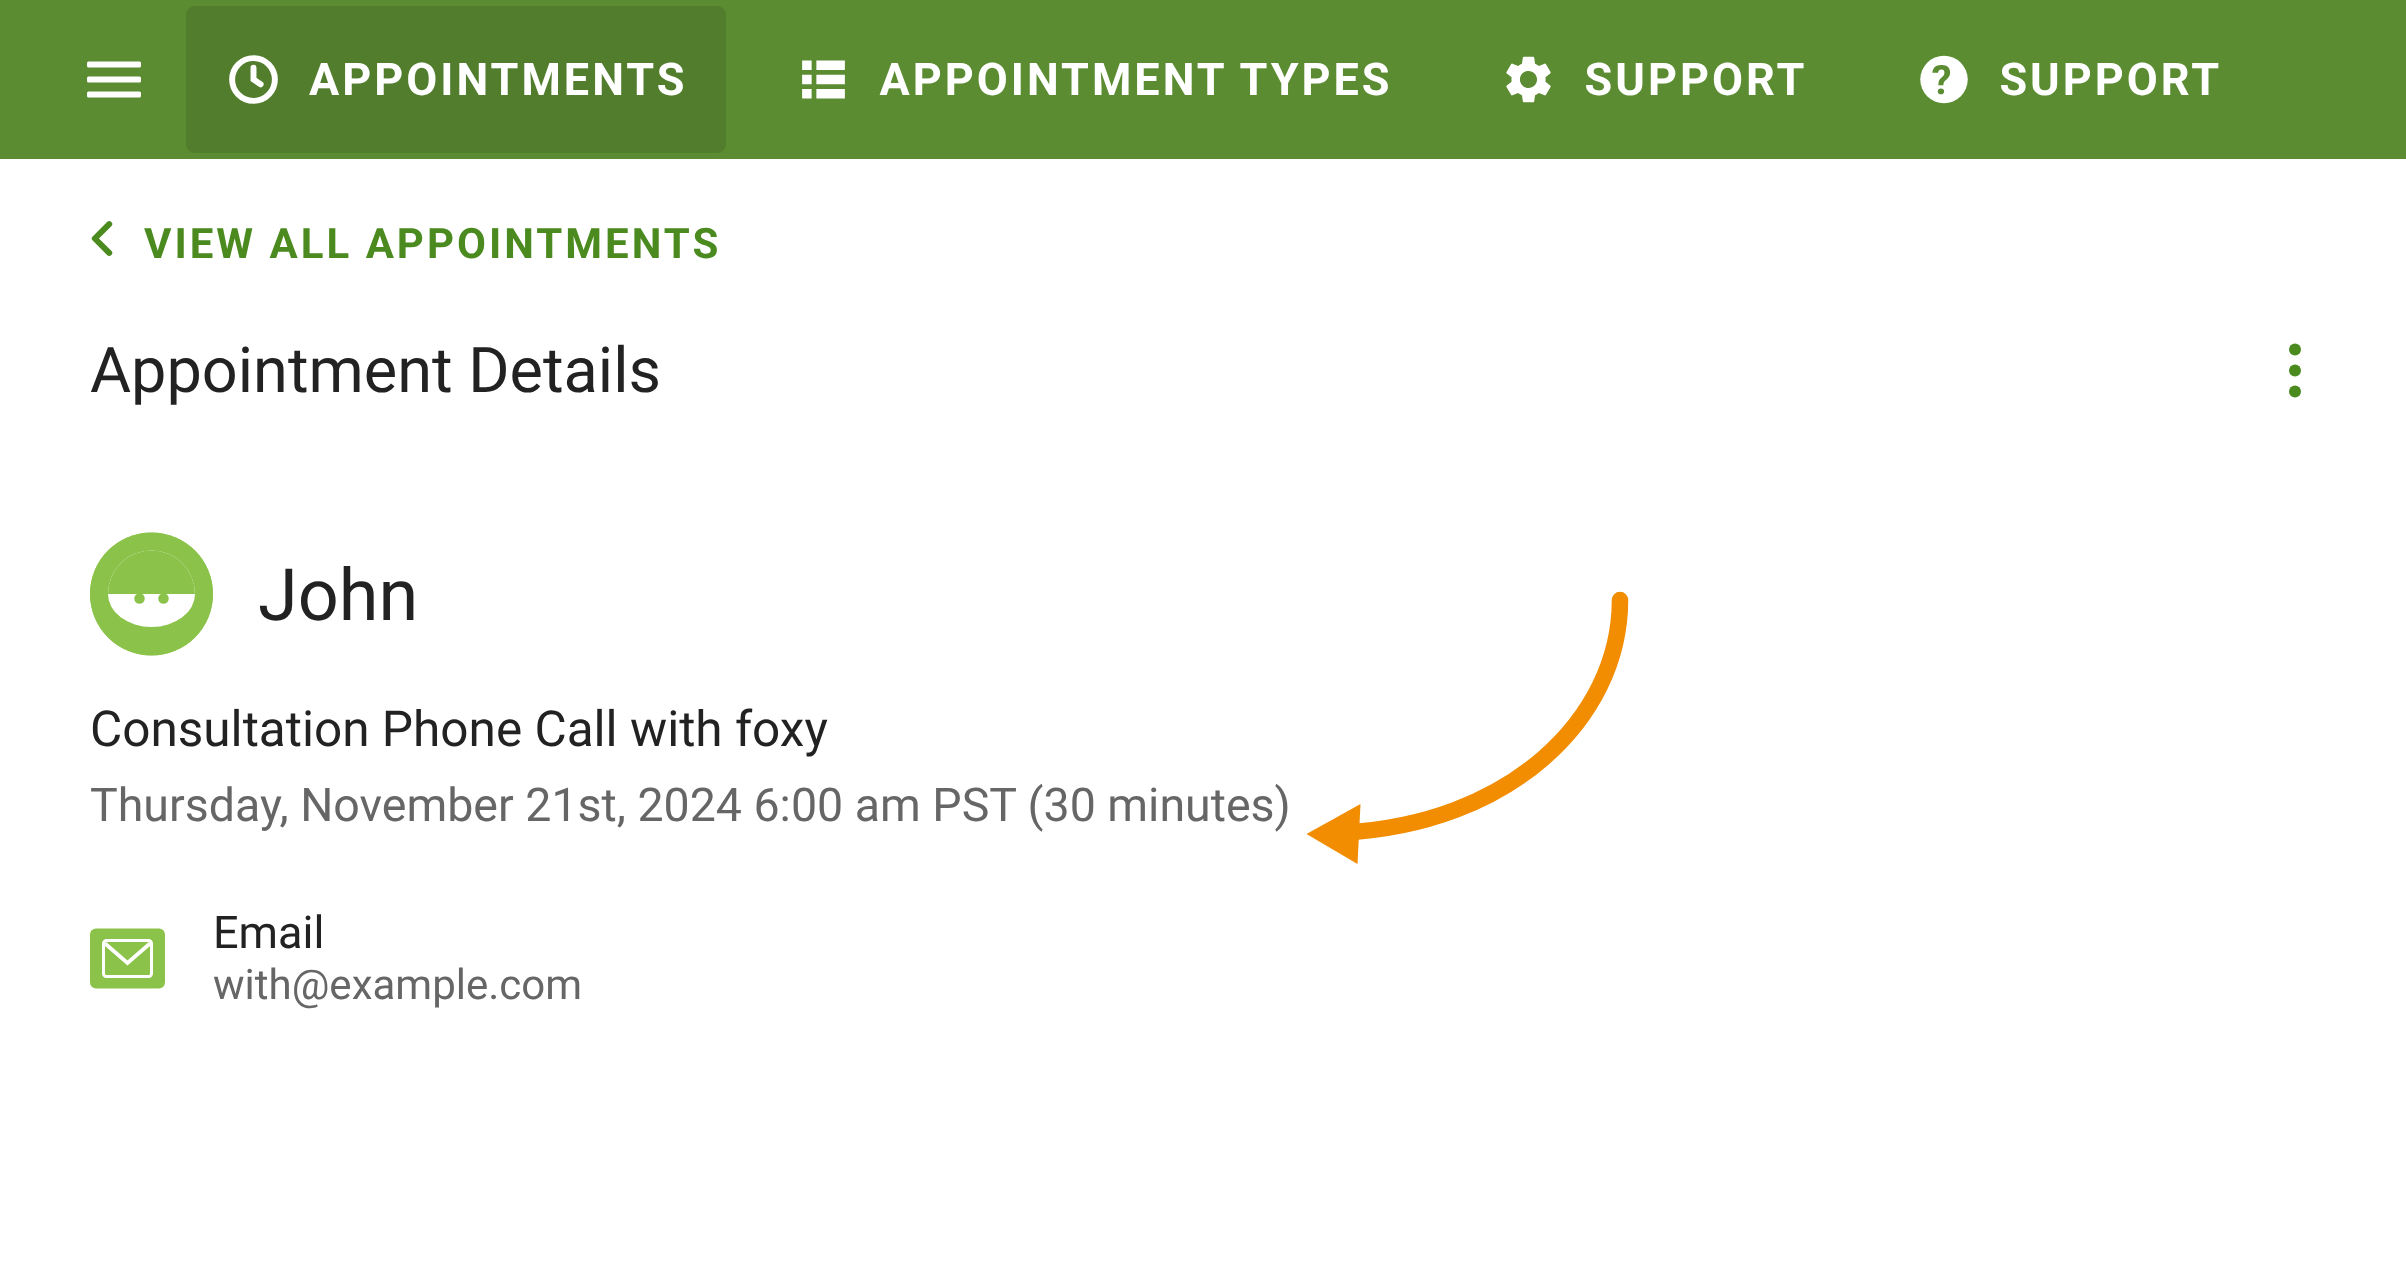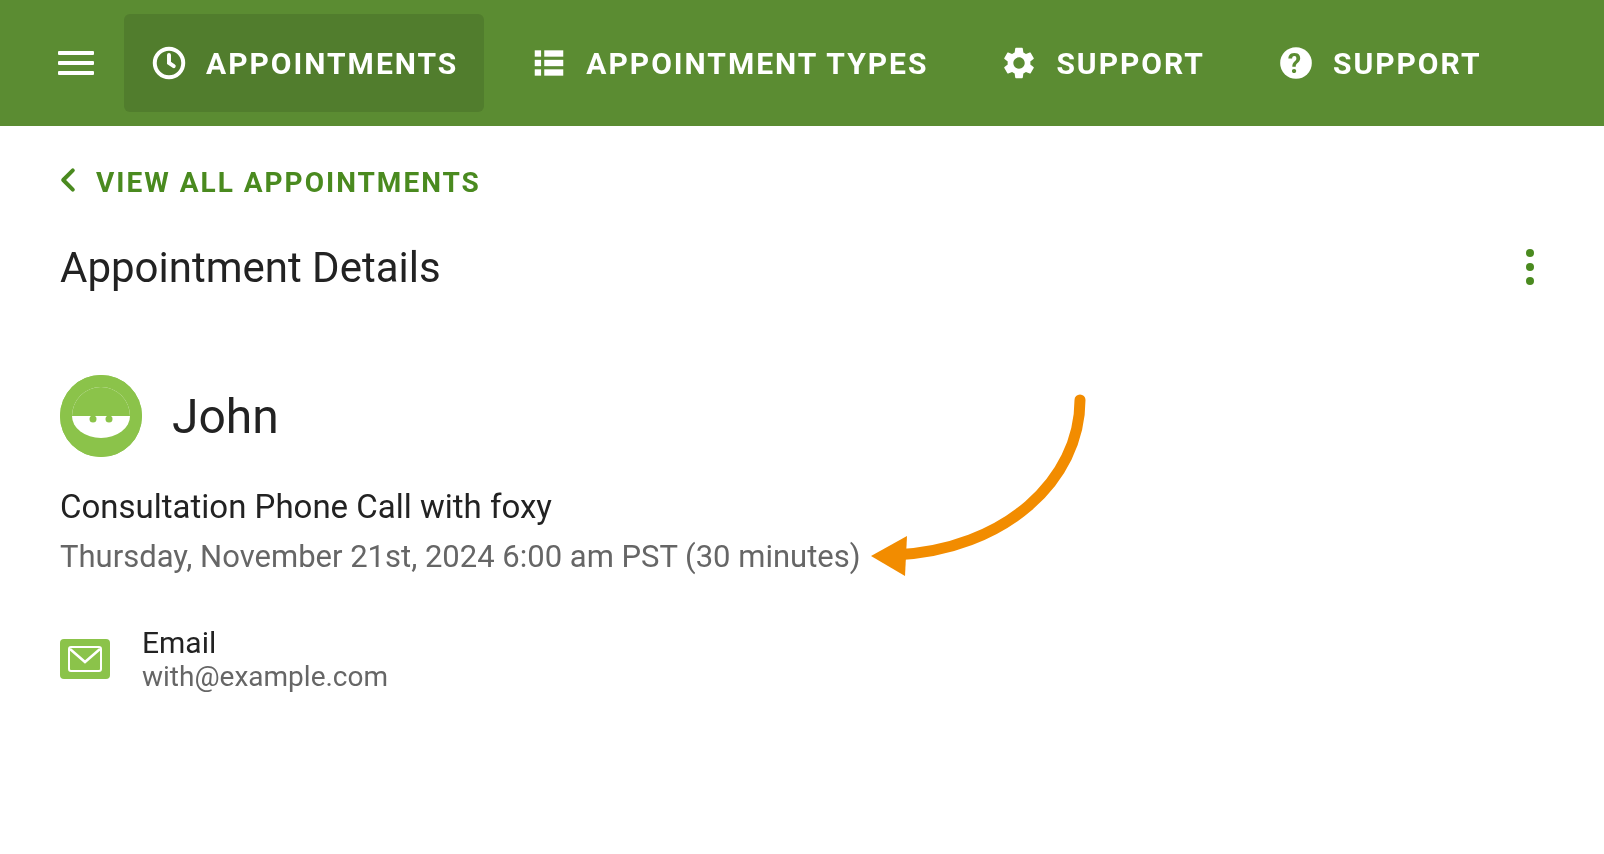--- a/index.html
+++ b/index.html
@@ -6,21 +6,21 @@
   body {
     font-family: Roboto, "Helvetica Neue", Arial, sans-serif;
     background: #fff;
     width: 1604px;
     height: 854px;
     overflow: hidden;
     position: relative;
   }
   .topbar {
     background: #5b8c32;
-    height: 126px;
+    height: 106px;
     display: flex;
     align-items: center;
     padding-left: 48px;
     gap: 20px;
   }
   .menu-btn {
     display: flex;
     flex-direction: column;
     gap: 6px;
     cursor: pointer;
@@ -47,21 +47,21 @@
   .nav-item.active {
     background: #517d2d;
   }
   .nav-icon { display:flex; align-items:center; justify-content:center; }
   .content {
     padding: 40px 60px 0 60px;
     position: relative;
   }
   .back-link {
     display: flex;
-    align-items: center;
+    align-items: flex-start;
     gap: 20px;
     color: #4a8a1f;
     font-size: 28px;
     font-weight: 700;
     letter-spacing: 2px;
     cursor: pointer;
     margin-bottom: 40px;
   }
   .back-link .chev { font-size: 24px; }
   .page-title-row {

